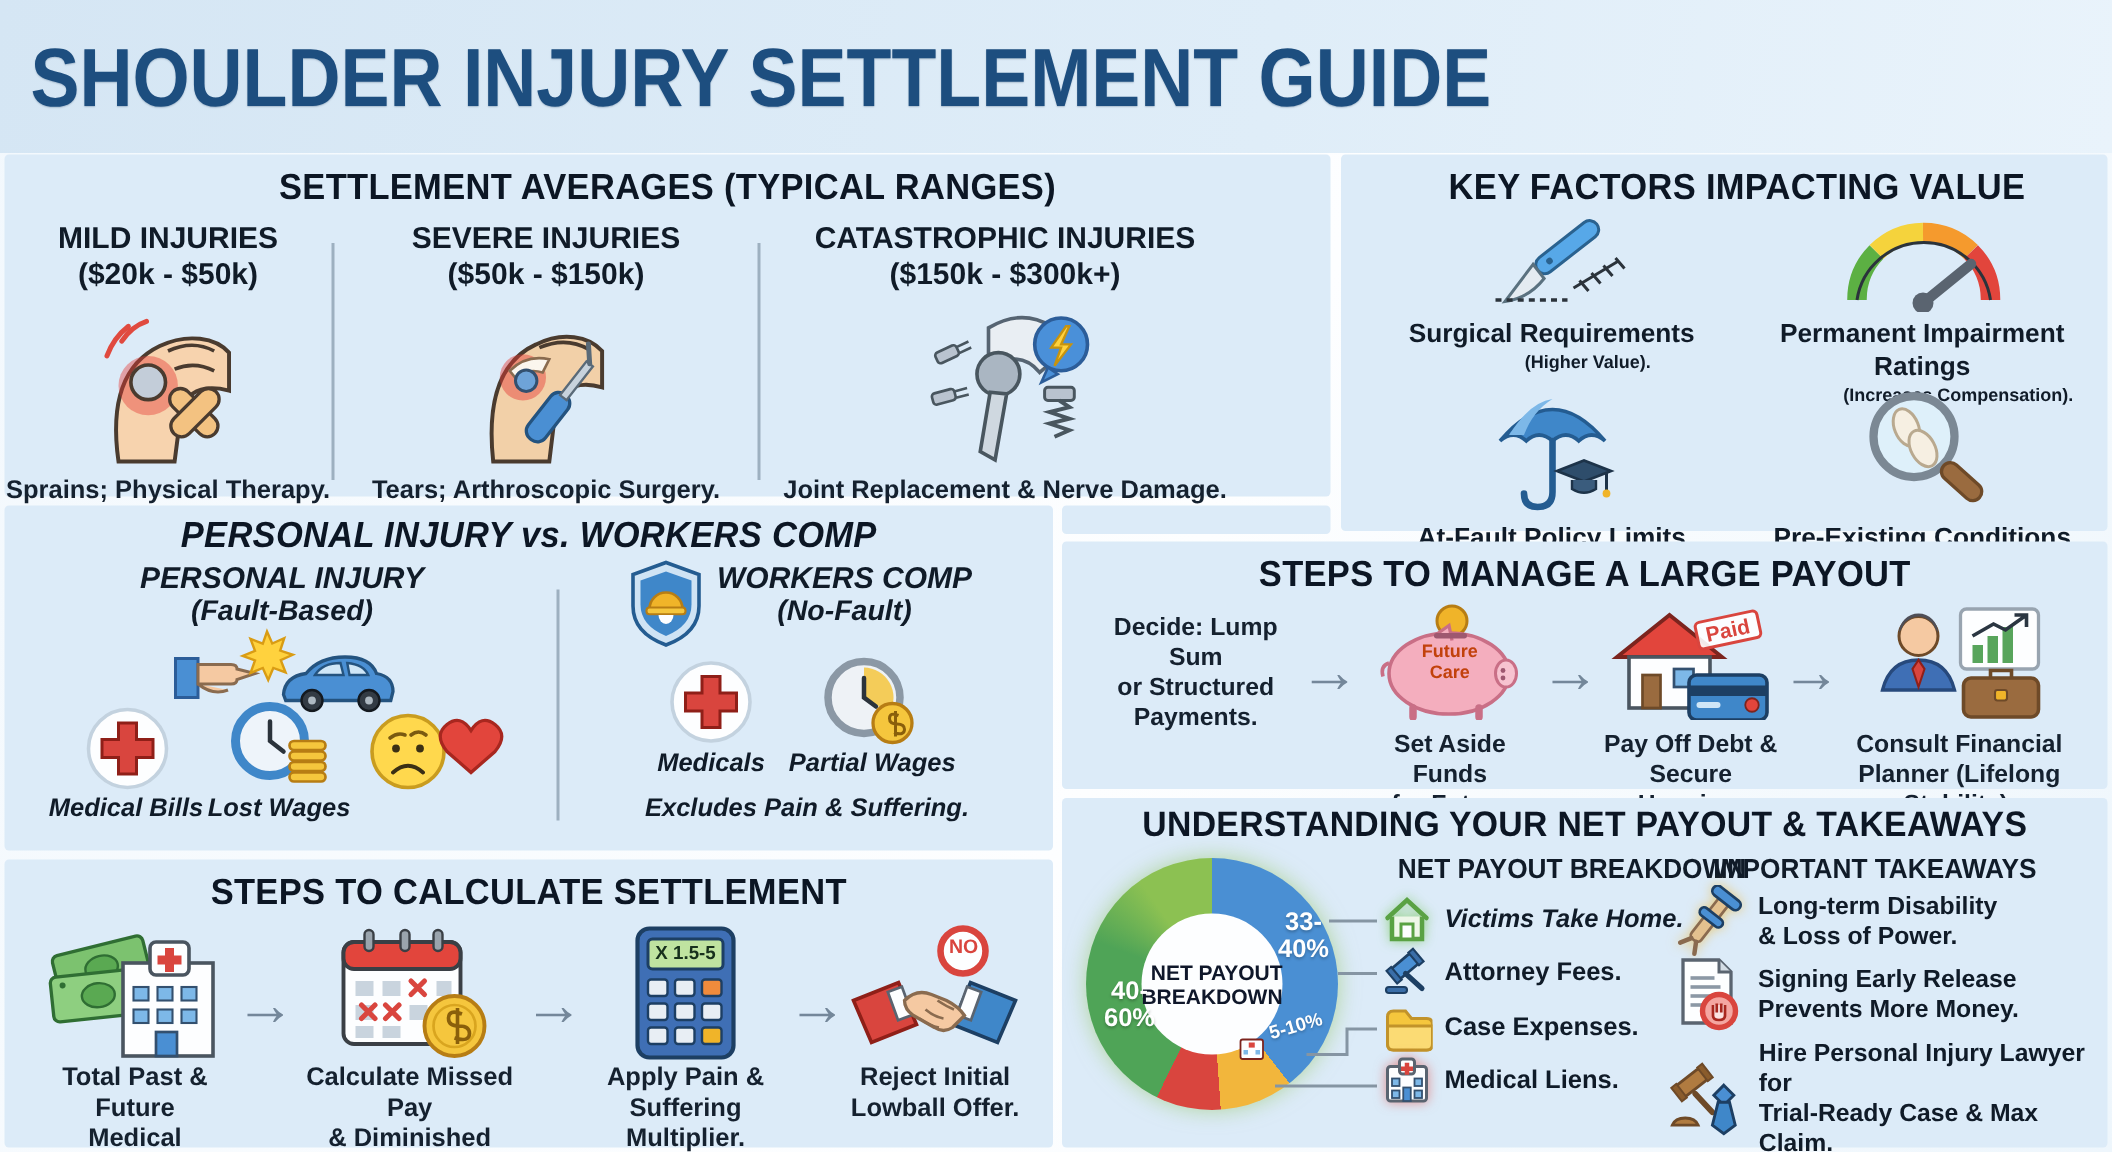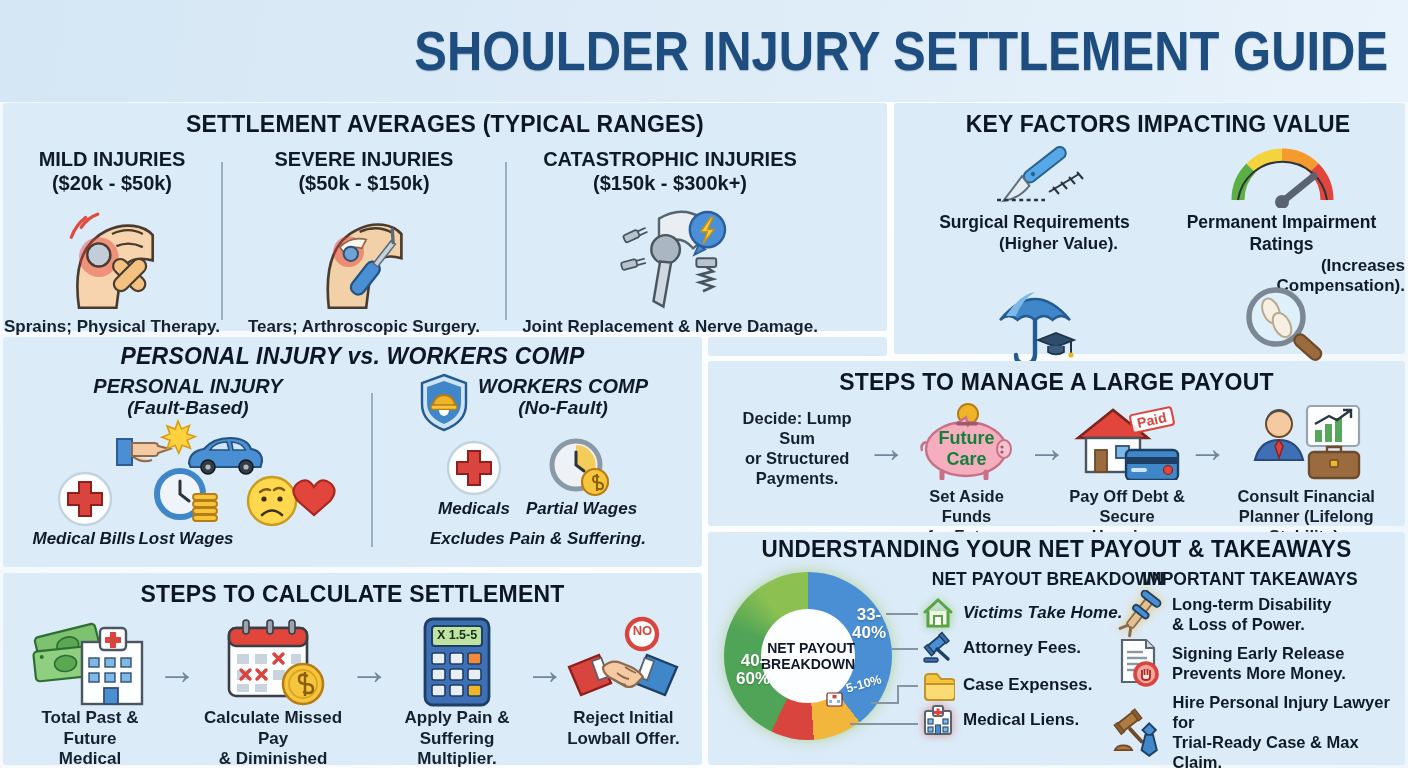--- a/index.html
+++ b/index.html
@@ -5,21 +5,21 @@
   * { margin:0; padding:0; box-sizing:border-box; }
   html,body { width:1408px; height:768px; }
   body {
     font-family:"Liberation Sans","DejaVu Sans",sans-serif;
     background:linear-gradient(115deg,#f2f8fd 0%,#fdfeff 55%,#eef6fc 100%);
     color:#101b28; position:relative; overflow:hidden;
   }
   .hdr {
     position:absolute; left:0; top:0; width:1408px; height:102px;
     background:linear-gradient(100deg,#d5e6f4 0%,#dfedf8 60%,#e9f3fb 100%);
-    display:flex; align-items:center; justify-content:flex-end;
+    display:flex; align-items:center; justify-content:flex-start;
   }
   .hdr h1 {
     font-size:51px; font-weight:800; letter-spacing:0px; color:#1d4e7f;
     transform:scaleX(.96) scaleY(1.08); text-shadow:0 1px 1px rgba(18,52,86,.25);
     white-space:nowrap;
   }
   .panel { position:absolute; background:#dcebf8; border-radius:3px; }
   .p-title { font-size:23px; font-weight:800; text-align:center; color:#0c1624;
              letter-spacing:.2px; transform:scaleY(1.05); }
   .pre { white-space:pre-line; }
@@ -32,21 +32,21 @@
   #pA .col-h { font-size:20px; font-weight:800; text-align:center; line-height:1.18; }
   #pA .divider { width:2px; height:158px; background:#9db0c0; margin-top:14px; }
   #pA .c1 { width:218px; } #pA .c2 { width:282px; } #pA .c3 { width:326px; }
   #pA .icon { height:118px; display:flex; align-items:center; justify-content:center; margin:2px 0 2px; }
   
   #pB { left:894px; top:103px; width:511px; height:251px; padding-top:8px;padding-left:17px; }
   #pB .grid { display:grid; grid-template-columns:1fr 1fr; margin-top:4px; row-gap:8px; }
   #pB .kf { display:flex; flex-direction:column; align-items:center; }
   #pB .kf .icon { height:66px; display:flex; align-items:flex-end; justify-content:center; }
   #pB .kf-label { font-size:17.5px; font-weight:800; text-align:center; line-height:1.25; margin-top:4px; }
-  #pB .kf-sub { font-size:17px; font-weight:700; text-align:right;margin-left:48px; }
+  #pB .kf-sub { font-size:12px; font-weight:700; text-align:right;margin-left:48px; }
   
   #pFill { left:708px; top:337px; width:179px; height:19px; }
   
   #pC { left:3px; top:337px; width:699px; height:230px;font-style:italic; }
   #pC .p-title { position:absolute; left:0; top:6px; width:100%; }
   .absctr { position:absolute; text-align:center; }
   #pC .h2 { font-size:20px; font-weight:800; }
   #pC .h3 { font-size:19px; font-weight:700; }
   #pC .ilabel { font-size:17px; font-weight:700; }
   #pC .vdiv { position:absolute; left:368px; top:56px; width:2px; height:154px; background:#9db0c0; }
@@ -58,21 +58,21 @@
   #pD .cap { font-size:16.5px; margin-top:6px; }
   #pD .arrow, #pE .arrow { margin-top:26px; }
   
   #pE { left:3px; top:573px; width:699px; height:192px; padding:8px 12px 0; }
   #pE .row { display:flex; justify-content:space-between; align-items:flex-start; margin-top:8px; padding:0 8px; }
   #pE .step .icon { height:92px; }
   #pE .arrow { margin-top:34px; }
   
   .badge { position:absolute; font-weight:800; color:#1c2733; text-align:center; }
   .badge-periodic { left:31px; top:34px; width:58px; font-size:14px; }
-  .badge-future { left:26px; top:26px; width:58px; font-size:18px; line-height:1.15; color:#15803d; }
+  .badge-future { left:26px; top:26px; width:58px; font-size:12px; line-height:1.15; color:#c2410c; }
   .badge-paid { left:62px; top:8px; font-size:14px; color:#d9453e; border:2px solid #d9453e;
                 border-radius:4px; padding:0 5px; background:rgba(255,255,255,.9);
                 transform:rotate(-12deg); }
   .badge-calc { left:21px; top:12px; width:50px; font-size:12.5px; color:#17301c; }
   .badge-no { left:60px; top:7px; width:30px; font-size:13px; color:#d9453e; }
   
   #pF { left:708px; top:532px; width:697px; height:233px; }
   #pF .p-title { position:absolute; left:0; top:5px; width:100%; font-size:22.5px; }
   .donut { position:absolute; left:16px; top:40px; width:168px; height:168px; border-radius:50%;
     background:conic-gradient(#4a8fd3 0 142deg,#f2b63c 142deg 176deg,#d9453e 176deg 206deg,

